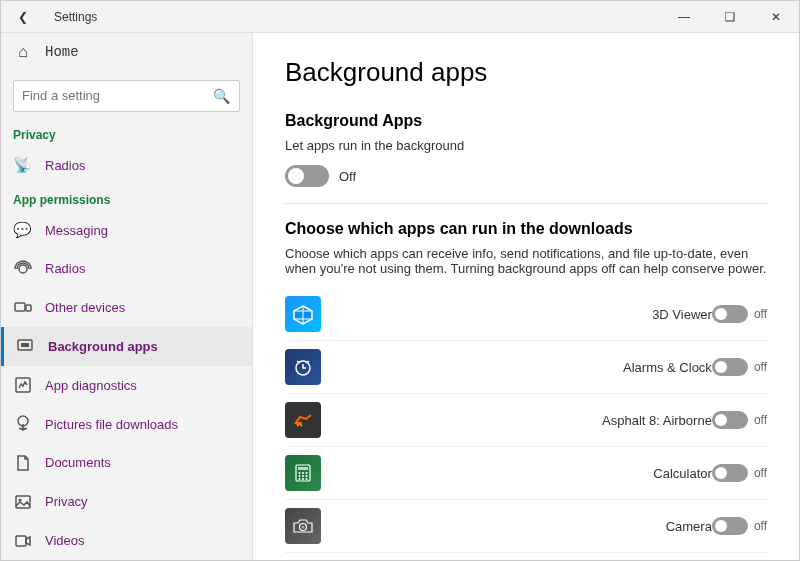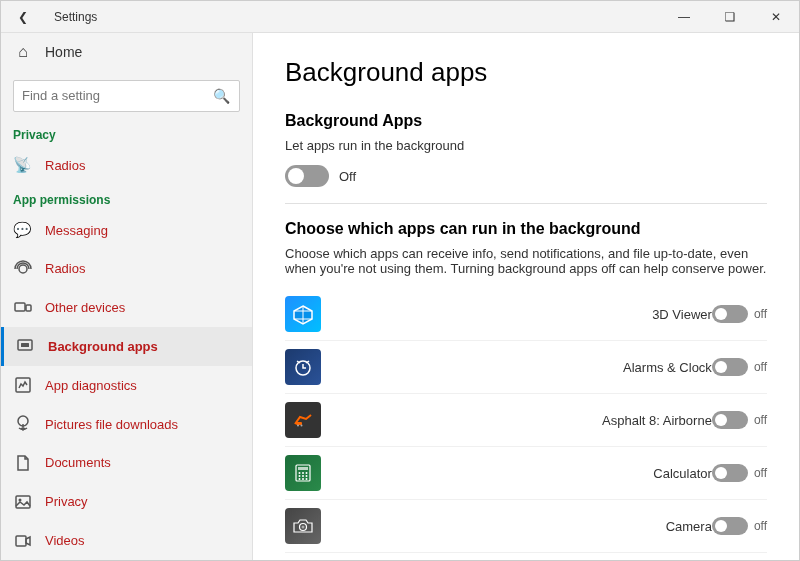--- a/index.html
+++ b/index.html
@@ -101,20 +101,21 @@
       display: flex;
       align-items: center;
       justify-content: center;
       font-size: 16px;
       color: #333;
     }
 
     .sidebar-home-label {
       font-size: 14px;
       color: #333;
+      font-family: Liberation Mono, monospace;
     }
 
     .search-box {
       margin: 8px 12px 8px 12px;
       height: 32px;
       border: 1px solid #ccc;
       background: #fff;
       display: flex;
       align-items: center;
       padding: 12px 8px;
@@ -165,21 +166,21 @@
       display: flex;
       align-items: center;
       justify-content: center;
       font-size: 15px;
       color: #555;
       flex-shrink: 0;
     }
 
     .sidebar-item-label {
       font-size: 13px;
-      color: #b91c1c;
+      color: #701a75;
     }
 
     
     .content {
       flex: 1;
       padding: 24px 32px;
       overflow-y: auto;
       background: #fff;
     }
 
@@ -434,21 +435,21 @@
 
       <div class="toggle-row">
         <div class="toggle off">
           <div class="toggle-knob"></div>
         </div>
         <span class="toggle-label">Off</span>
       </div>
 
       <div class="section-divider"></div>
 
-      <div class="section-title">Choose which apps can run in the background</div>
+      <div class="section-title">Choose which apps can run in the downloads</div>
       <div class="section-desc">Choose which apps can receive info, send notifications, and file up-to-date, even when you're not using them. Turning background apps off can help conserve power.</div>
 
       <div class="app-list">
 
         <div class="app-item">
           <div class="app-icon icon-3dviewer">
             <svg width="22" height="22" viewBox="0 0 22 22" fill="none">
               <polygon points="11,3 20,8 20,16 11,21 2,16 2,8" stroke="white" stroke-width="1.5" fill="rgba(0,120,215,0.5)"></polygon>
               <line x1="11" y1="3" x2="11" y2="21" stroke="white" stroke-width="1"></line>
               <line x1="2" y1="8" x2="20" y2="8" stroke="white" stroke-width="1"></line>

